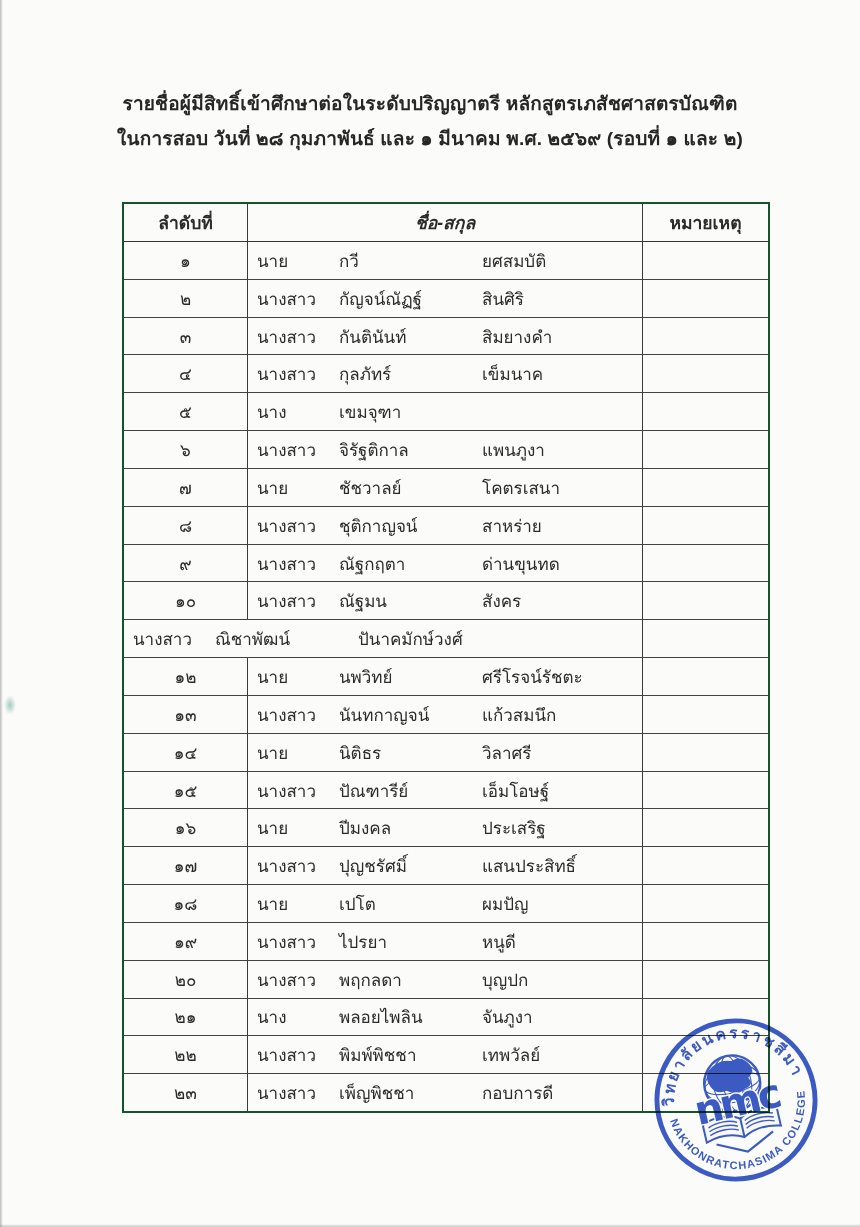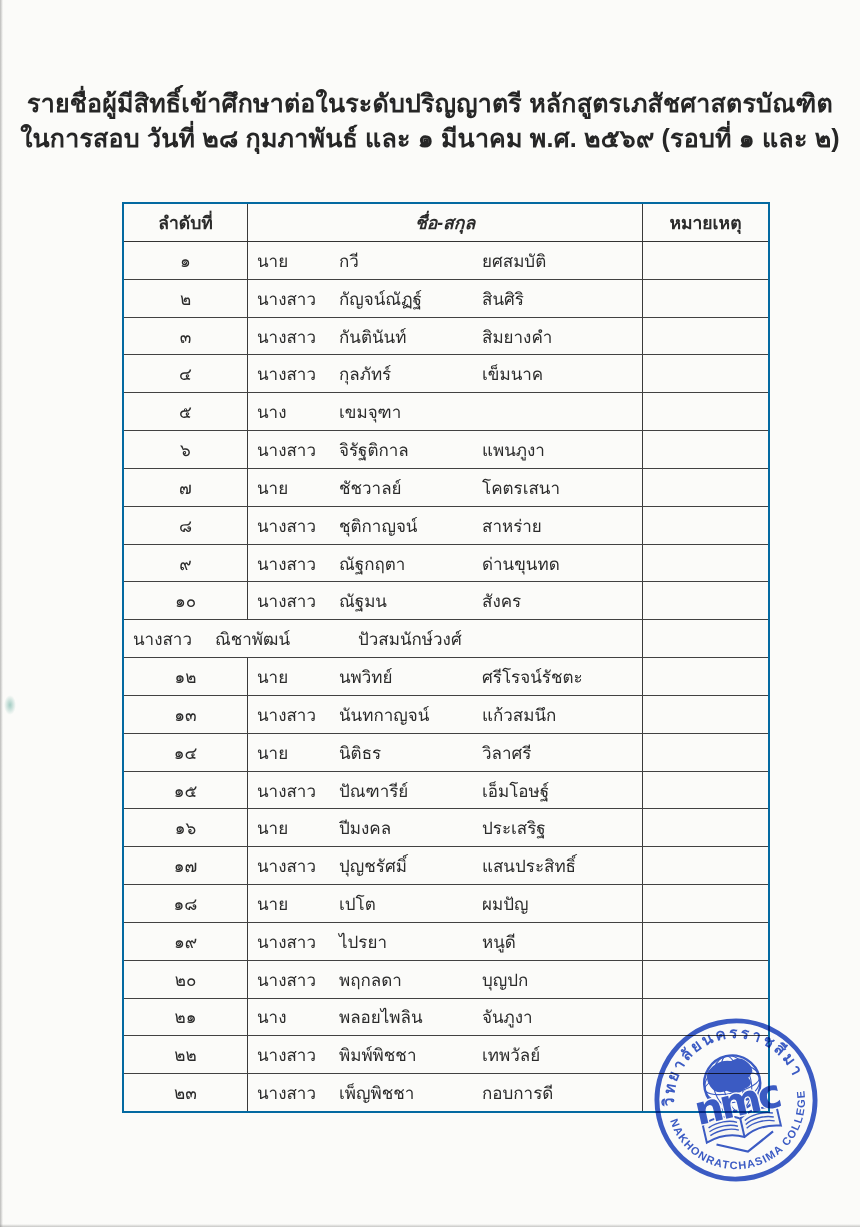--- a/index.html
+++ b/index.html
@@ -23,29 +23,29 @@
     background: linear-gradient(to top, rgba(120,120,120,.4), rgba(0,0,0,0));
   }
   .artifact-mark {
     position:absolute; left:4px; top:695px; width:12px; height:20px;
     background: radial-gradient(ellipse at center, rgba(90,165,150,.55), rgba(90,165,150,0) 70%);
   }
   
   .title-block {
     position:absolute; top:86px; left:0; width:100%;
     text-align:center;
-    font-size:25px; font-weight:600; line-height:35px;
+    font-size:19px; font-weight:600; line-height:35px;
     color:#262626;
     letter-spacing:.2px;
   }
   
   .table {
     position:absolute; left:122px; top:202px;
     width:648px; height:911px;
-    border:2px solid #0369a1;
+    border:2px solid #14532d;
     display:flex; flex-direction:column;
     font-size:17px;
     background: transparent;
   }
   .thead {
     flex:0 0 38px;
     display:flex;
     border-bottom:1.5px solid #333;
     font-weight:600; font-size:17.5px;
   }
@@ -196,21 +196,21 @@
         <span class="t-first">ณัฐมน</span>
         <span class="t-last">สังคร</span>
       </div>
       <div class="c-remark"></div>
     </div>
 
     <div class="trow">
       <div class="c-name">
         <span class="t-title">นางสาว</span>
         <span class="t-first">ณิชาพัฒน์</span>
-        <span class="t-last">ปัวสมนักษ์วงศ์</span>
+        <span class="t-last">ปันาคมักษ์วงศ์</span>
       </div>
       <div class="c-remark"></div>
     </div>
 
     <div class="trow">
       <div class="c-no">๑๒</div>
       <div class="c-name">
         <span class="t-title">นาย</span>
         <span class="t-first">นพวิทย์</span>
         <span class="t-last">ศรีโรจน์รัชตะ</span>

